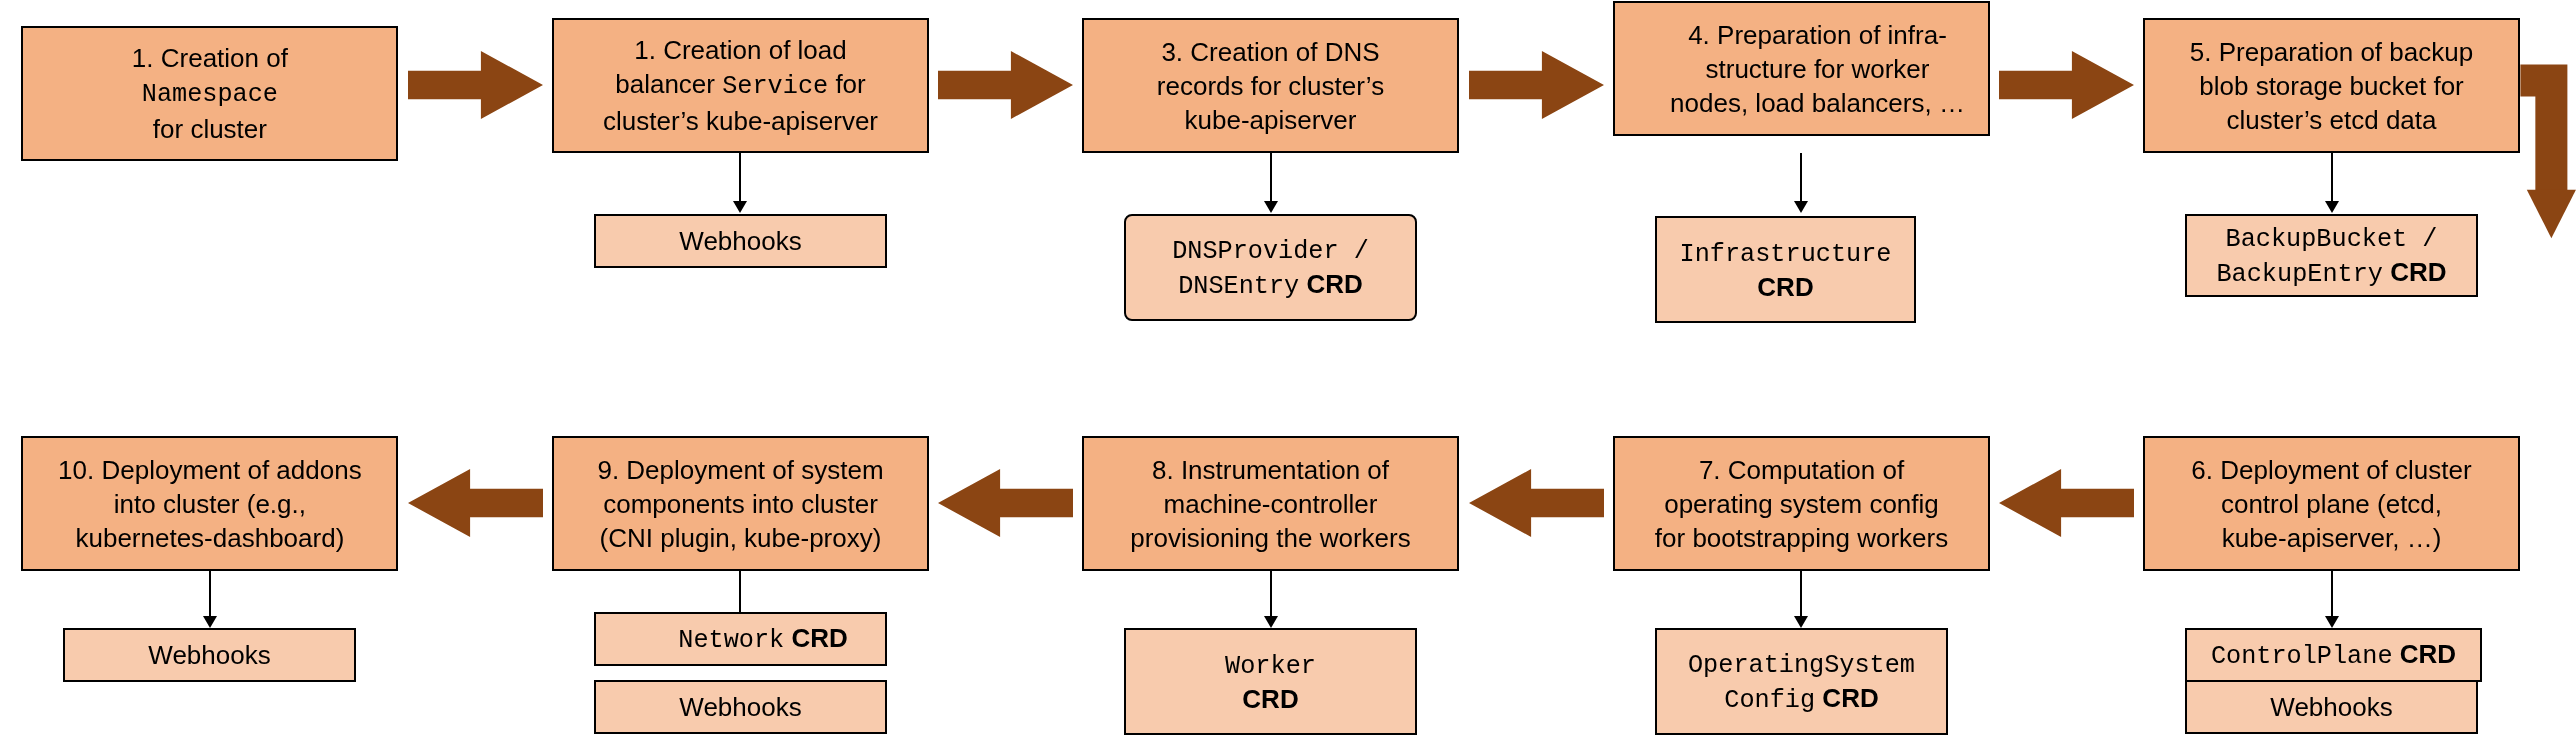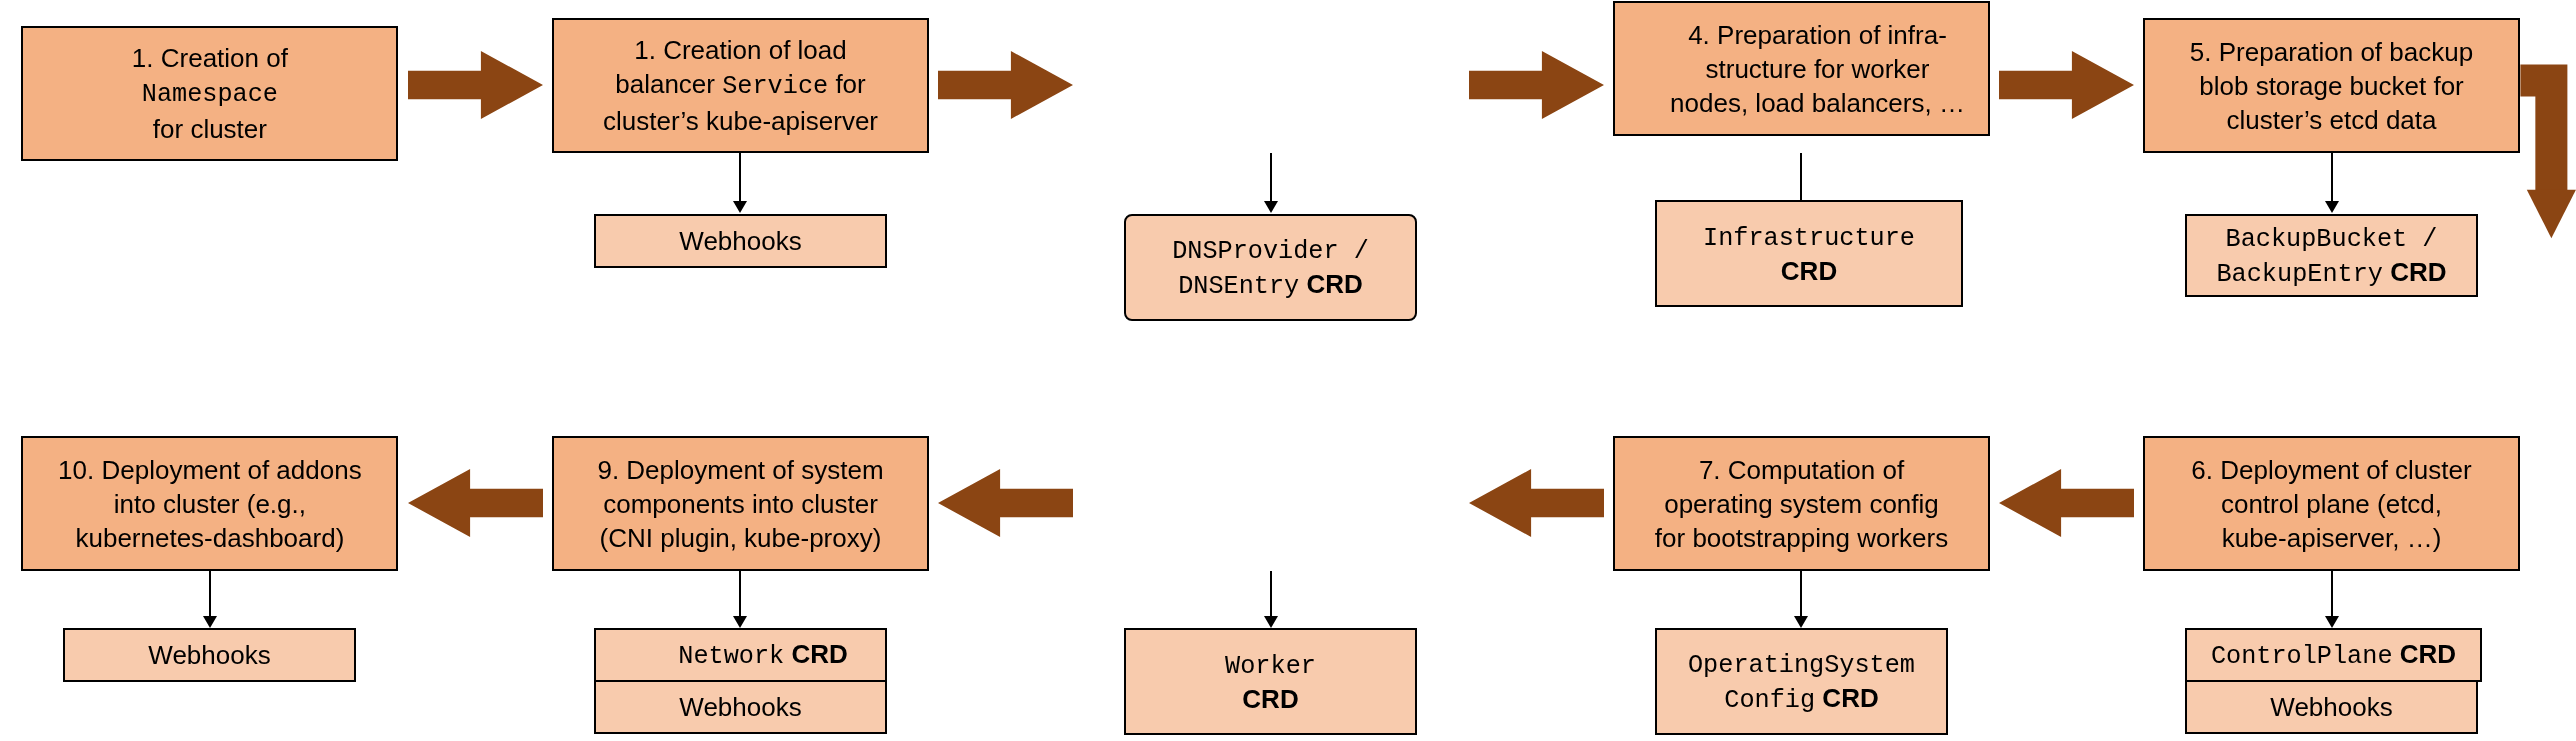--- a/index.html
+++ b/index.html
@@ -55,32 +55,37 @@
     </div>
     <div class="step-box" style="left: 552px; top: 18px;">
       <div class="line"><span class="">1. Creation of load</span></div>
       <div class="line"><span class="">balancer </span><span class="mono ">Service</span><span class=""> for</span></div>
       <div class="line"><span class="">cluster’s kube-apiserver</span></div>
     </div>
     <div class="connector" style="left: 739px; top: 153px; height: 48px;"></div>
     <div class="child-box" style="left: 594px; top: 214px; width: 293px; height: 54px;">
       <div class="line"><span class="">Webhooks</span></div>
     </div>
+    <div class="step-box" style="left: 1082px; top: 18px;">
+      <div class="line"><span class="">3. Creation of DNS</span></div>
+      <div class="line"><span class="">records for cluster’s</span></div>
+      <div class="line"><span class="">kube-apiserver</span></div>
+    </div>
     <div class="connector" style="left: 1270px; top: 153px; height: 48px;"></div>
     <div class="child-box" style="left: 1124px; top: 214px; width: 293px; height: 107px; border-radius: 8px;">
       <div class="line"><span class="mono ">DNSProvider /</span></div>
       <div class="line"><span class="mono ">DNSEntry</span><span class="bold"> CRD</span></div>
     </div>
     <div class="step-box" style="left: 1613px; top: 1px; padding-left: 32px;">
       <div class="line"><span class="">4. Preparation of infra-</span></div>
       <div class="line"><span class="">structure for worker</span></div>
       <div class="line"><span class="">nodes, load balancers, …</span></div>
     </div>
     <div class="connector" style="left: 1800px; top: 153px; height: 48px;"></div>
-    <div class="child-box" style="left: 1655px; top: 200px; width: 308px; height: 107px;">
+    <div class="child-box" style="left: 1655px; top: 216px; width: 261px; height: 107px;">
       <div class="line"><span class="mono ">Infrastructure</span></div>
       <div class="line"><span class="bold">CRD</span></div>
     </div>
     <div class="step-box" style="left: 2143px; top: 18px;">
       <div class="line"><span class="">5. Preparation of backup</span></div>
       <div class="line"><span class="">blob storage bucket for</span></div>
       <div class="line"><span class="">cluster’s etcd data</span></div>
     </div>
     <div class="connector" style="left: 2331px; top: 153px; height: 48px;"></div>
     <div class="child-box" style="left: 2185px; top: 214px; width: 293px; height: 83px;">
@@ -102,32 +107,37 @@
     <div class="step-box" style="left: 1613px; top: 436px;">
       <div class="line"><span class="">7. Computation of</span></div>
       <div class="line"><span class="">operating system config</span></div>
       <div class="line"><span class="">for bootstrapping workers</span></div>
     </div>
     <div class="connector" style="left: 1800px; top: 571px; height: 45px;"></div>
     <div class="child-box" style="left: 1655px; top: 628px; width: 293px; height: 107px;">
       <div class="line"><span class="mono ">OperatingSystem</span></div>
       <div class="line"><span class="mono ">Config</span><span class="bold"> CRD</span></div>
     </div>
+    <div class="step-box" style="left: 1082px; top: 436px;">
+      <div class="line"><span class="">8. Instrumentation of</span></div>
+      <div class="line"><span class="">machine-controller</span></div>
+      <div class="line"><span class="">provisioning the workers</span></div>
+    </div>
     <div class="connector" style="left: 1270px; top: 571px; height: 45px;"></div>
     <div class="child-box" style="left: 1124px; top: 628px; width: 293px; height: 107px;">
       <div class="line"><span class="mono ">Worker</span></div>
       <div class="line"><span class="bold">CRD</span></div>
     </div>
     <div class="step-box" style="left: 552px; top: 436px;">
       <div class="line"><span class="">9. Deployment of system</span></div>
       <div class="line"><span class="">components into cluster</span></div>
       <div class="line"><span class="">(CNI plugin, kube-proxy)</span></div>
     </div>
     <div class="connector" style="left: 739px; top: 571px; height: 45px;"></div>
-    <div class="child-box" style="left: 594px; top: 628px; width: 293px; height: 54px; padding-left: 45px;">
+    <div class="child-box" style="left: 594px; top: 612px; width: 293px; height: 54px; padding-left: 45px;">
       <div class="line"><span class="mono ">Network</span><span class="bold"> CRD</span></div>
     </div>
     <div class="child-box" style="left: 594px; top: 680px; width: 293px; height: 54px;">
       <div class="line"><span class="">Webhooks</span></div>
     </div>
     <div class="step-box" style="left: 21.4px; top: 436px;">
       <div class="line"><span class="">10. Deployment of addons</span></div>
       <div class="line"><span class="">into cluster (e.g.,</span></div>
       <div class="line"><span class="">kubernetes-dashboard)</span></div>
     </div>

